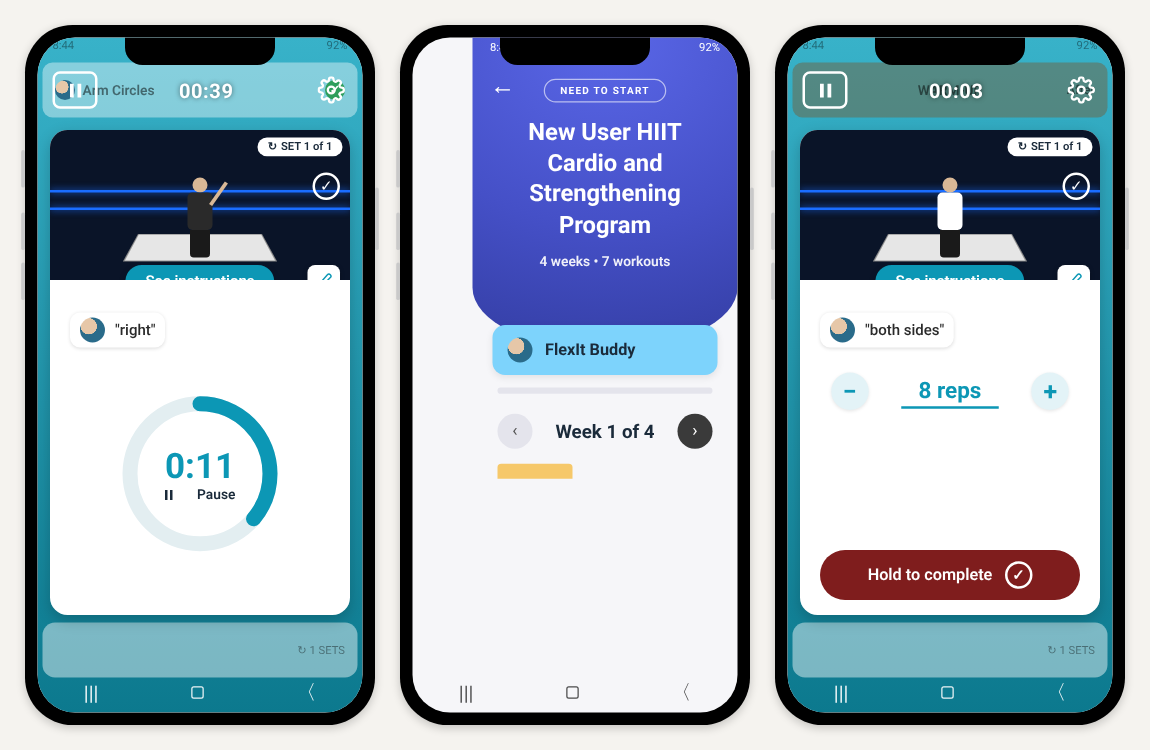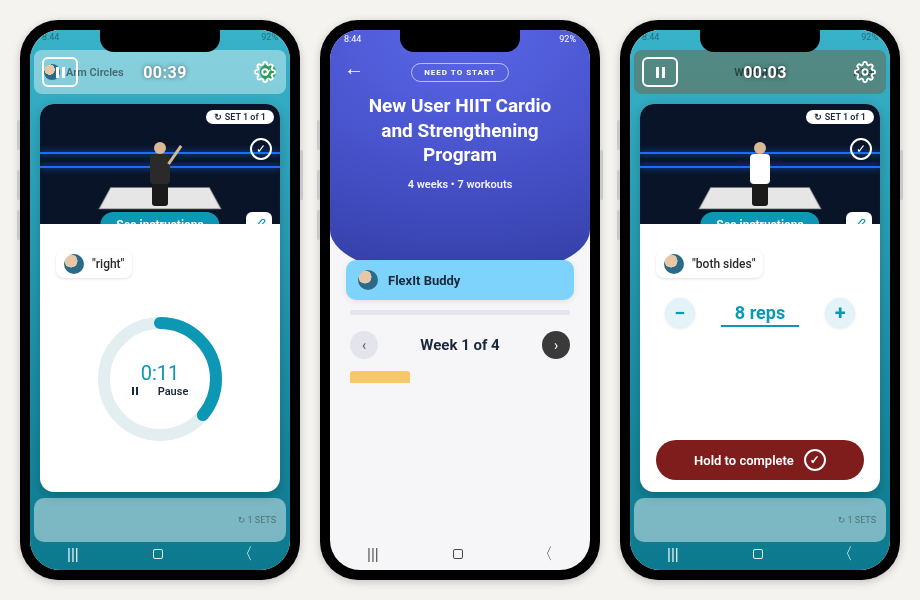--- a/index.html
+++ b/index.html
@@ -33,21 +33,21 @@
     position: absolute; top: 10px; left: 50%; transform: translateX(-50%);
     width: 120px; height: 22px; background: #000;
     border-radius: 0 0 14px 14px; z-index: 50;
   }
   .screen {
     width: 100%; height: 100%;
     background: #fff;
     border-radius: 30px;
     overflow: hidden;
     position: relative;
-    display: flex; flex-direction: column;
+    display: flex; flex-direction: column; padding-left: 48px;
   }
   .navbar {
     position: absolute; bottom: 4px; left: 0; right: 0;
     height: 24px; display: flex; justify-content: space-around; align-items: center;
     color: rgba(255,255,255,0.92); z-index: 60; font-size: 16px;
   }
   .navbar .sq { width: 10px; height: 10px; border: 1.5px solid rgba(255,255,255,0.92); border-radius:2px; }
   .navbar-dark { color: rgba(0,0,0,0.7); }
   .navbar-dark .sq { border-color: rgba(0,0,0,0.7); }
 
@@ -161,21 +161,21 @@
   }
   .ring-wrap {
     flex:1; display:flex; align-items:center; justify-content:center;
   }
   .ring { position:relative; width:130px; height:130px; }
   .ring svg { transform:rotate(-90deg); }
   .ring-text {
     position:absolute; inset:0; display:flex; flex-direction:column;
     align-items:center; justify-content:center;
   }
-  .ring-time { font-size:20px; font-weight:400; color:#0c97b5; }
+  .ring-time { font-size:28px; font-weight:700; color:#0c97b5; }
   .ring-pause { font-size:11px; font-weight:600; color:#1a2a3a; display:flex; align-items:center; gap:20px; }
   .ring-pause .pb{display:flex; gap:2px;}
   .ring-pause .pb span{width:2px;height:8px;background:#1a2a3a;}
 
   .reps-row {
     display:flex; align-items:center; justify-content:center; gap:26px;
     margin-top:20px;
   }
   .pm {
     width:30px; height:30px; border-radius:50%;

